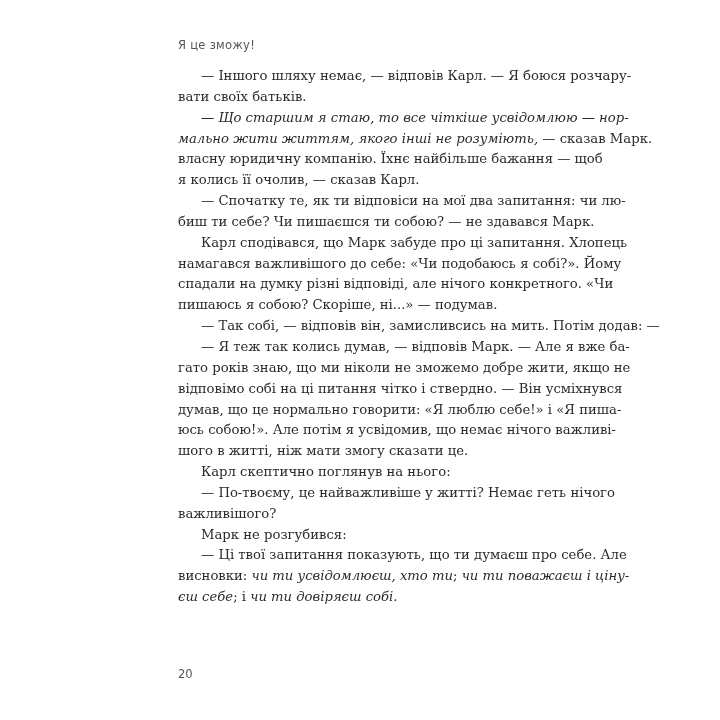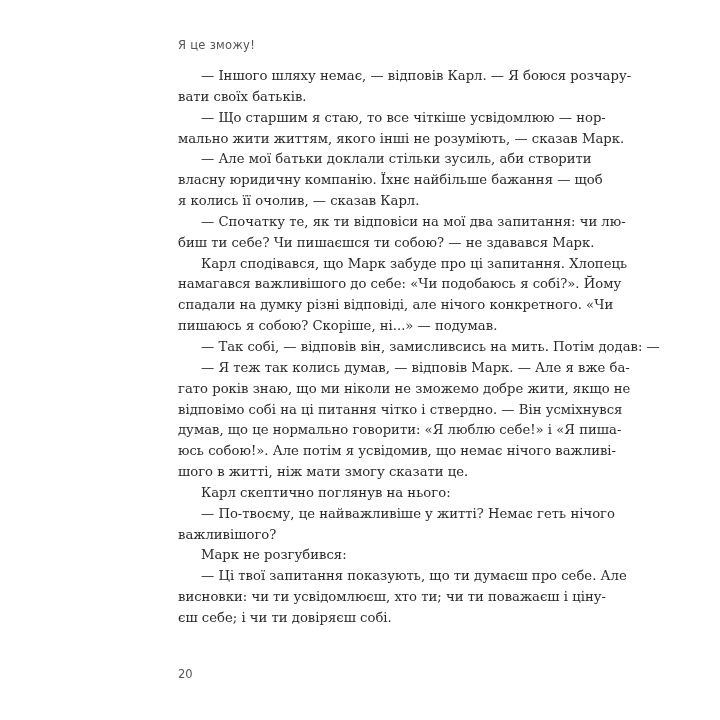--- a/index.html
+++ b/index.html
@@ -16,37 +16,36 @@
     position: absolute; left: 178px; top: 66px; width: 372px;
     font-family: "DejaVu Serif", serif; font-size: 13.2px; color: #2a2a2a;
     line-height: 20.85px;
   }
   .line {
     display: block; white-space: nowrap; text-align: justify; text-align-last: justify;
     height: 20.85px;
   }
   .line.last { text-align-last: left; }
   .line.indent { padding-left: 23px; }
-  .it { }
+  .it { font-style: italic; }
   .page-num {
     position: absolute; left: 178px; top: 667px;
     font-family: "DejaVu Sans", sans-serif; font-size: 11.5px; color: #555;
   }
 </style>
 </head>
 <body>
 
 <div class="running-head">Я це зможу!</div>
 
 <div class="body-text" id="body-text">
     <div class="line indent"><span>— Іншого шляху немає, — відповів Карл. — Я боюся розчару-</span></div>
     <div class="line last"><span>вати своїх батьків.</span></div>
     <div class="line indent"><span class="it">— Що старшим я стаю, то все чіткіше усвідомлюю — нор-</span></div>
     <div class="line last"><span class="it">мально жити життям, якого інші не розуміють,</span><span> — сказав Марк.</span></div>
-    <div class="line indent"><span>— Але мої батьки доклали стільки зусиль, аби створити</span></div>
     <div class="line"><span>власну юридичну компанію. Їхнє найбільше бажання — щоб</span></div>
     <div class="line last"><span>я колись її очолив, — сказав Карл.</span></div>
     <div class="line indent"><span>— Спочатку те, як ти відповіси на мої два запитання: чи лю-</span></div>
     <div class="line last"><span>биш ти себе? Чи пишаєшся ти собою? — не здавався Марк.</span></div>
     <div class="line indent"><span>Карл сподівався, що Марк забуде про ці запитання. Хлопець</span></div>
     <div class="line"><span>намагався важливішого до себе: «Чи подобаюсь я собі?». Йому</span></div>
     <div class="line"><span>спадали на думку різні відповіді, але нічого конкретного. «Чи</span></div>
     <div class="line last"><span>пишаюсь я собою? Скоріше, ні...» — подумав.</span></div>
     <div class="line indent"><span>— Так собі, — відповів він, замисливсись на мить. Потім додав: —</span></div>
     <div class="line indent"><span>— Я теж так колись думав, — відповів Марк. — Але я вже ба-</span></div>

